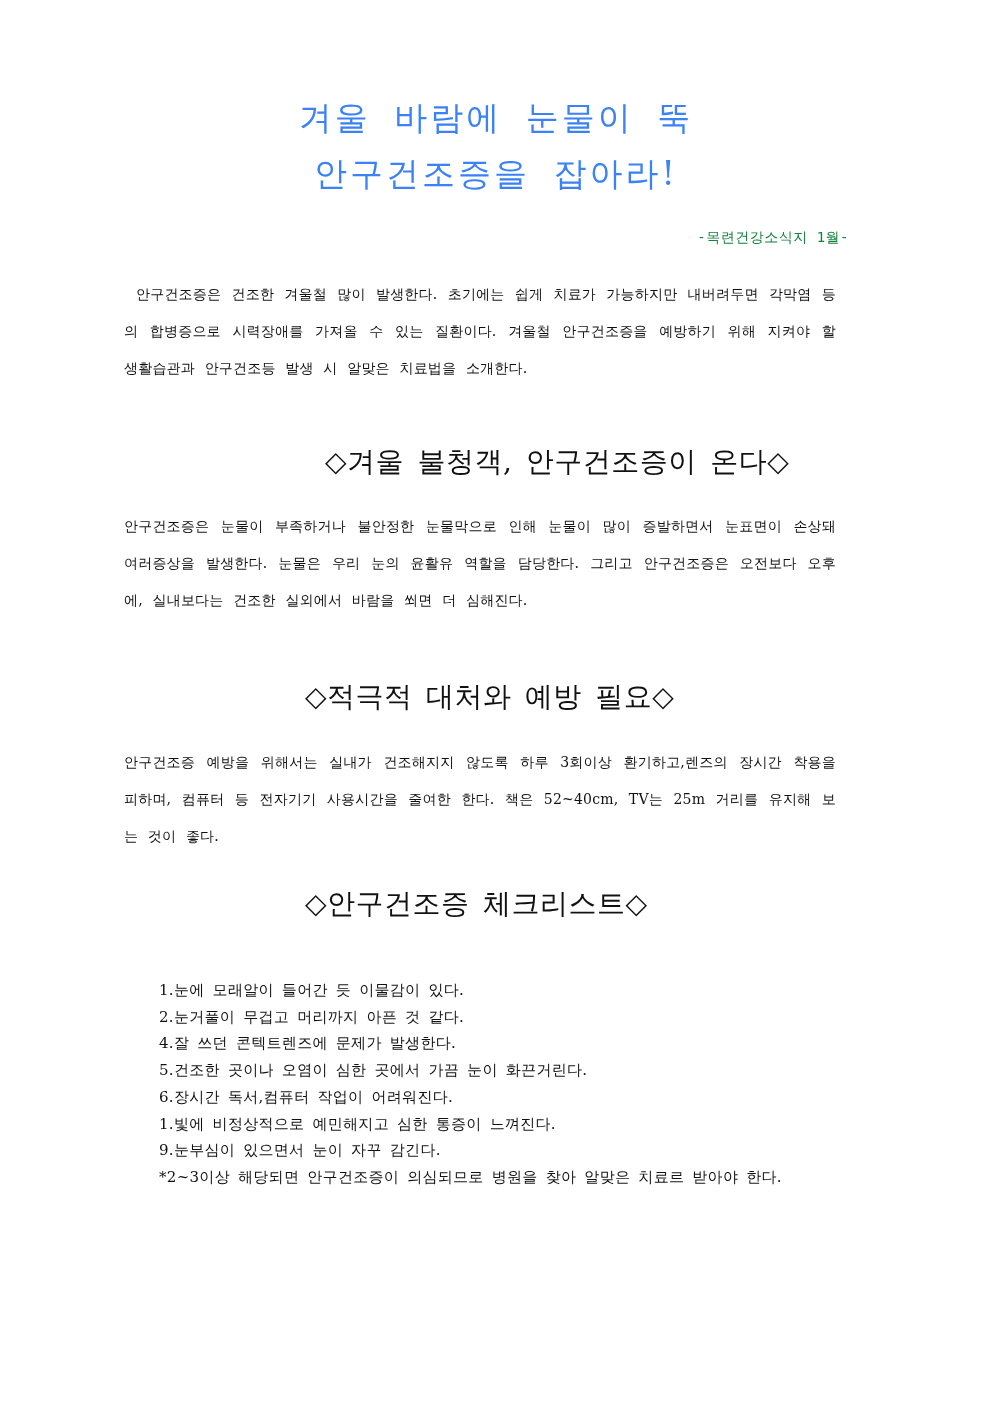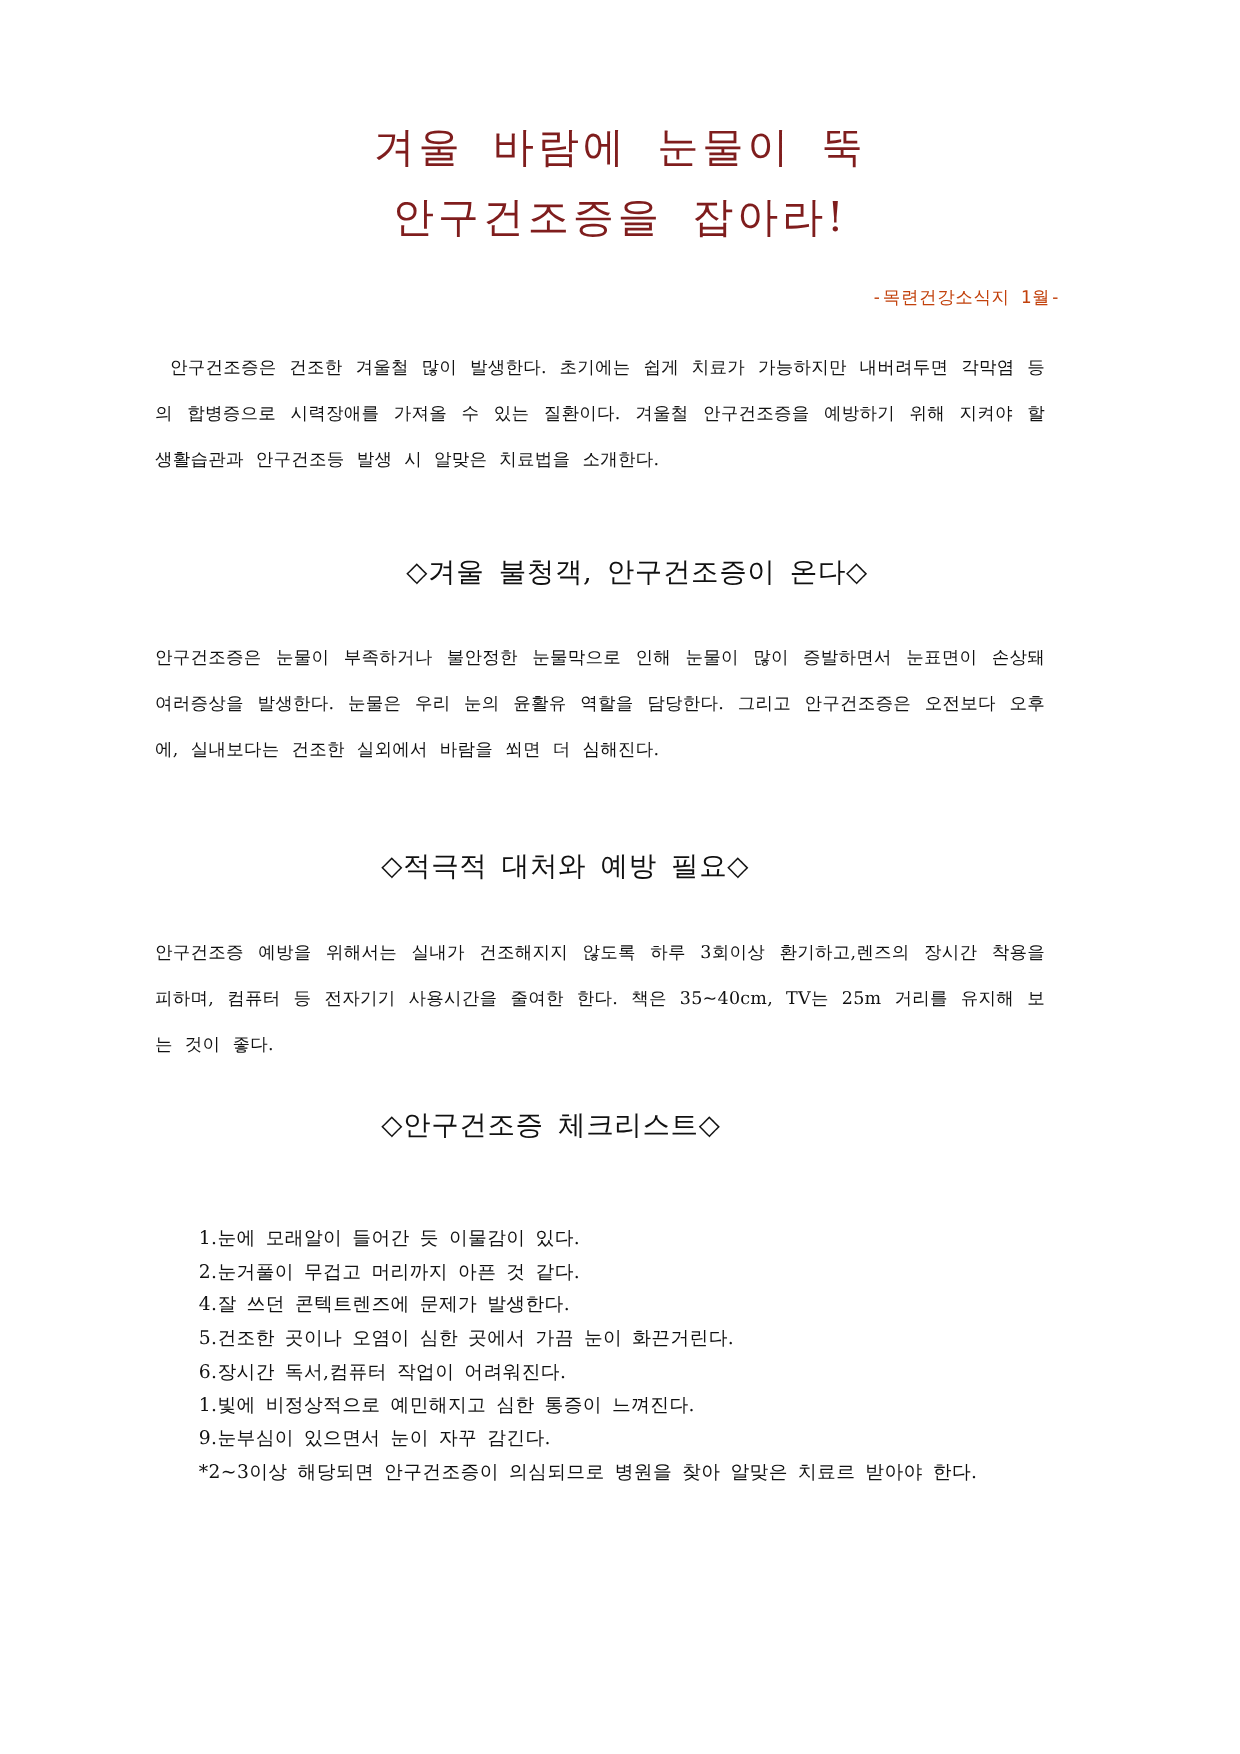--- a/index.html
+++ b/index.html
@@ -1,25 +1,25 @@
 <!DOCTYPE html>
 <html><head>
   <meta charset="utf-8">
   <style>
     html, body { margin: 0; padding: 0; background: #ffffff; }
     body { width: 992px; height: 1403px; position: relative; overflow: hidden; font-family: "DejaVu Serif", "Liberation Serif", serif; color: #111; }
-    .title { position: absolute; left: 0; width: 992px; text-align: center; font-size: 33px; letter-spacing: 3px; word-spacing: 10px; color: #7f1d1d; font-weight: normal; }
+    .title { position: absolute; left: 0; width: 992px; text-align: center; font-size: 33px; letter-spacing: 3px; word-spacing: 10px; color: #3b82f6; font-weight: normal; }
     .title.l1 { top: 96px; }
     .title.l2 { top: 152px; }
-    .source { position: absolute; top: 229px; right: 143px; font-size: 14px; color: #c2410c; letter-spacing: 0.5px; font-family: "DejaVu Sans Mono", monospace; }
+    .source { position: absolute; top: 229px; right: 143px; font-size: 14px; color: #15803d; letter-spacing: 0.5px; font-family: "DejaVu Sans Mono", monospace; }
     .para { position: absolute; left: 124px; width: 712px; font-size: 14px; line-height: 37px; text-align: justify; text-align-last: left; letter-spacing: 0.2px; word-spacing: 5px; }
     .para.intro { top: 276px; text-indent: 12px; }
     .para.p2 { top: 508px; }
     .para.p3 { top: 744px; }
-    .heading { position: absolute; font-size: 22px; letter-spacing: 0.5px; word-spacing: 4px; text-align: center; }
+    .heading { position: absolute; font-size: 28px; letter-spacing: 0.5px; word-spacing: 4px; text-align: center; }
     .heading.h1 { top: 443px; left: 325px; }
     .heading.h2 { top: 678px; left: 305px; }
     .heading.h3 { top: 885px; left: 305px; }
     .checklist { position: absolute; top: 961px; left: 143px; font-size: 15px; line-height: 26.7px; list-style: none; margin: 16px; padding: 0; letter-spacing: 0.3px; word-spacing: 3px; }
     .checklist li { margin: 0; padding: 0; white-space: nowrap; }
   </style>
 </head>
 <body>
 
 <div>
@@ -27,21 +27,21 @@
   <div class="title l2">안구건조증을 잡아라!</div>
 
   <div class="source">-목련건강소식지 1월-</div>
 
   <p class="para intro" style="margin:0">안구건조증은 건조한 겨울철 많이 발생한다. 초기에는 쉽게 치료가 가능하지만 내버려두면 각막염 등의 합병증으로 시력장애를 가져올 수 있는 질환이다. 겨울철 안구건조증을 예방하기 위해 지켜야 할 생활습관과 안구건조등 발생 시 알맞은 치료법을 소개한다.</p>
 
   <div class="heading h1">◇겨울 불청객, 안구건조증이 온다◇</div>
   <p class="para p2" style="margin:0">안구건조증은 눈물이 부족하거나 불안정한 눈물막으로 인해 눈물이 많이 증발하면서 눈표면이 손상돼 여러증상을 발생한다. 눈물은 우리 눈의 윤활유 역할을 담당한다. 그리고 안구건조증은 오전보다 오후에, 실내보다는 건조한 실외에서 바람을 쐬면 더 심해진다.</p>
 
   <div class="heading h2">◇적극적 대처와 예방 필요◇</div>
-  <p class="para p3" style="margin:0">안구건조증 예방을 위해서는 실내가 건조해지지 않도록 하루 3회이상 환기하고,렌즈의 장시간 착용을 피하며, 컴퓨터 등 전자기기 사용시간을 줄여한 한다. 책은 35~40cm, TV는 25m 거리를 유지해 보는 것이 좋다.</p>
+  <p class="para p3" style="margin:0">안구건조증 예방을 위해서는 실내가 건조해지지 않도록 하루 3회이상 환기하고,렌즈의 장시간 착용을 피하며, 컴퓨터 등 전자기기 사용시간을 줄여한 한다. 책은 52~40cm, TV는 25m 거리를 유지해 보는 것이 좋다.</p>
 
   <div class="heading h3">◇안구건조증 체크리스트◇</div>
 
   <ul class="checklist">
     <li>1.눈에 모래알이 들어간 듯 이물감이 있다.</li>
     <li>2.눈거풀이 무겁고 머리까지 아픈 것 같다.</li>
     <li>4.잘 쓰던 콘텍트렌즈에 문제가 발생한다.</li>
     <li>5.건조한 곳이나 오염이 심한 곳에서 가끔 눈이 화끈거린다.</li>
     <li>6.장시간 독서,컴퓨터 작업이 어려워진다.</li>
     <li>1.빛에 비정상적으로 예민해지고 심한 통증이 느껴진다.</li>

